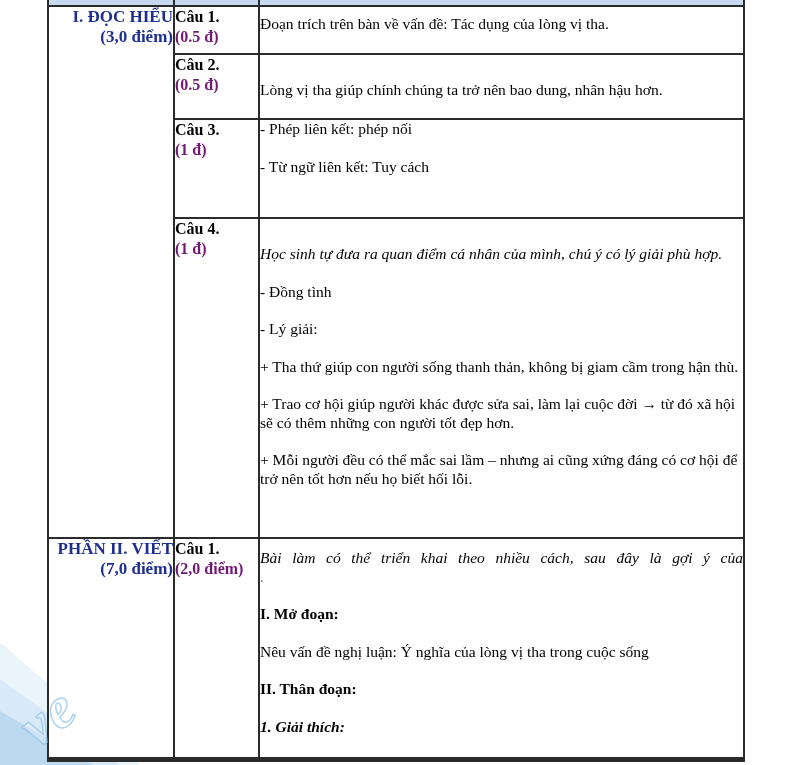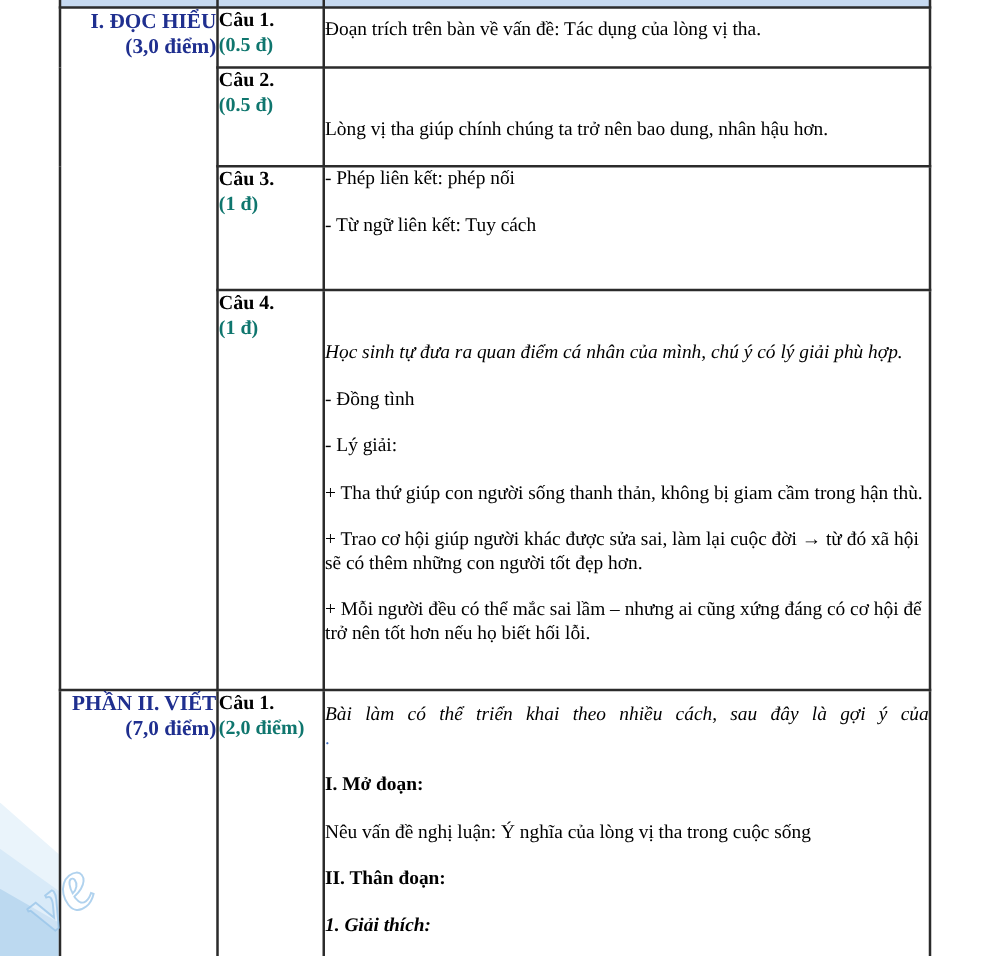--- a/index.html
+++ b/index.html
@@ -44,26 +44,26 @@
   tr.rlast td{border-bottom:5px solid #2b2b2b;}
   
   td.sec{padding:12px 4px 0 6px;text-align:right;}
   .sec-line{
     font-weight:bold;font-size:17px;line-height:20px;
     color:#1f2f8f;
   }
   
   td.q{padding:10px 2px 0 6px;}
   .q-label{font-weight:bold;font-size:16px;line-height:20px;color:#000000;}
-  .q-points{font-weight:bold;font-size:16px;line-height:20px;color:#0f766e;}
+  .q-points{font-weight:bold;font-size:16px;line-height:20px;color:#701a75;}
   
   td.a{padding:0 10px 0 7px;font-size:15.5px;line-height:18.5px;}
   td.a .p{margin:0 0 19px 0;}
   td.a.pt12{padding-top:8px;}
-  td.a.pt26{padding-top:40px;}
+  td.a.pt26{padding-top:26px;}
   td.a.pt28{}
   td.a.pt10{padding-top:10px;}
   .italic{font-style:italic;}
   .bold{font-weight:bold;}
   .bold-italic{font-weight:bold;font-style:italic;}
   .justify-last{text-align:justify;text-align-last:justify;}
   .dot-line{color:#4472c4;font-size:15px;line-height:18.5px;margin:0 0 19px 0;}
 </style>
 </head>
 <body>

